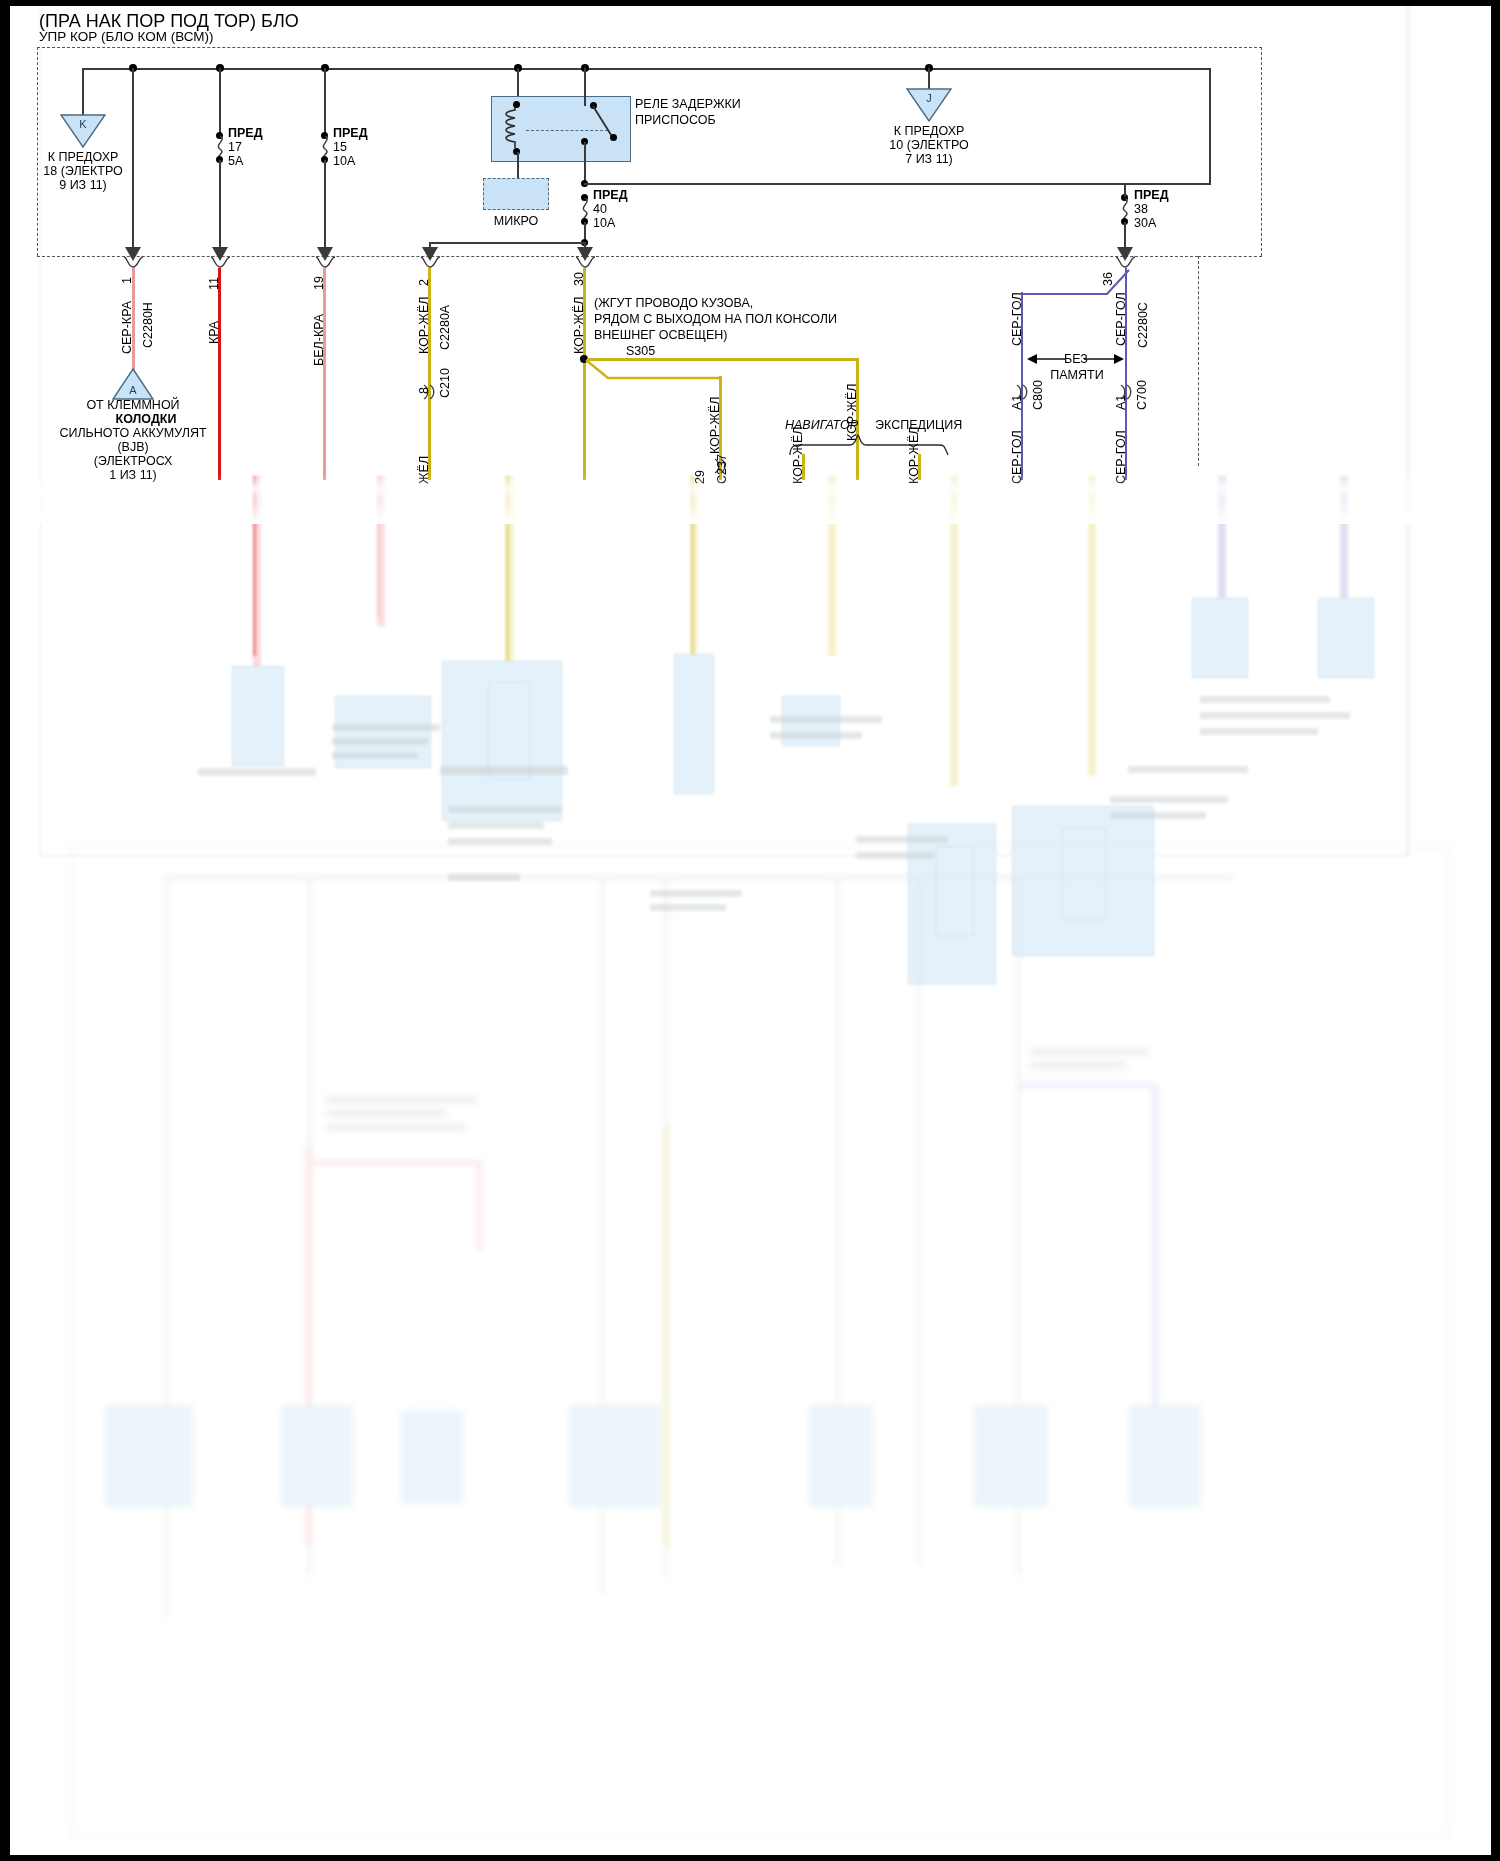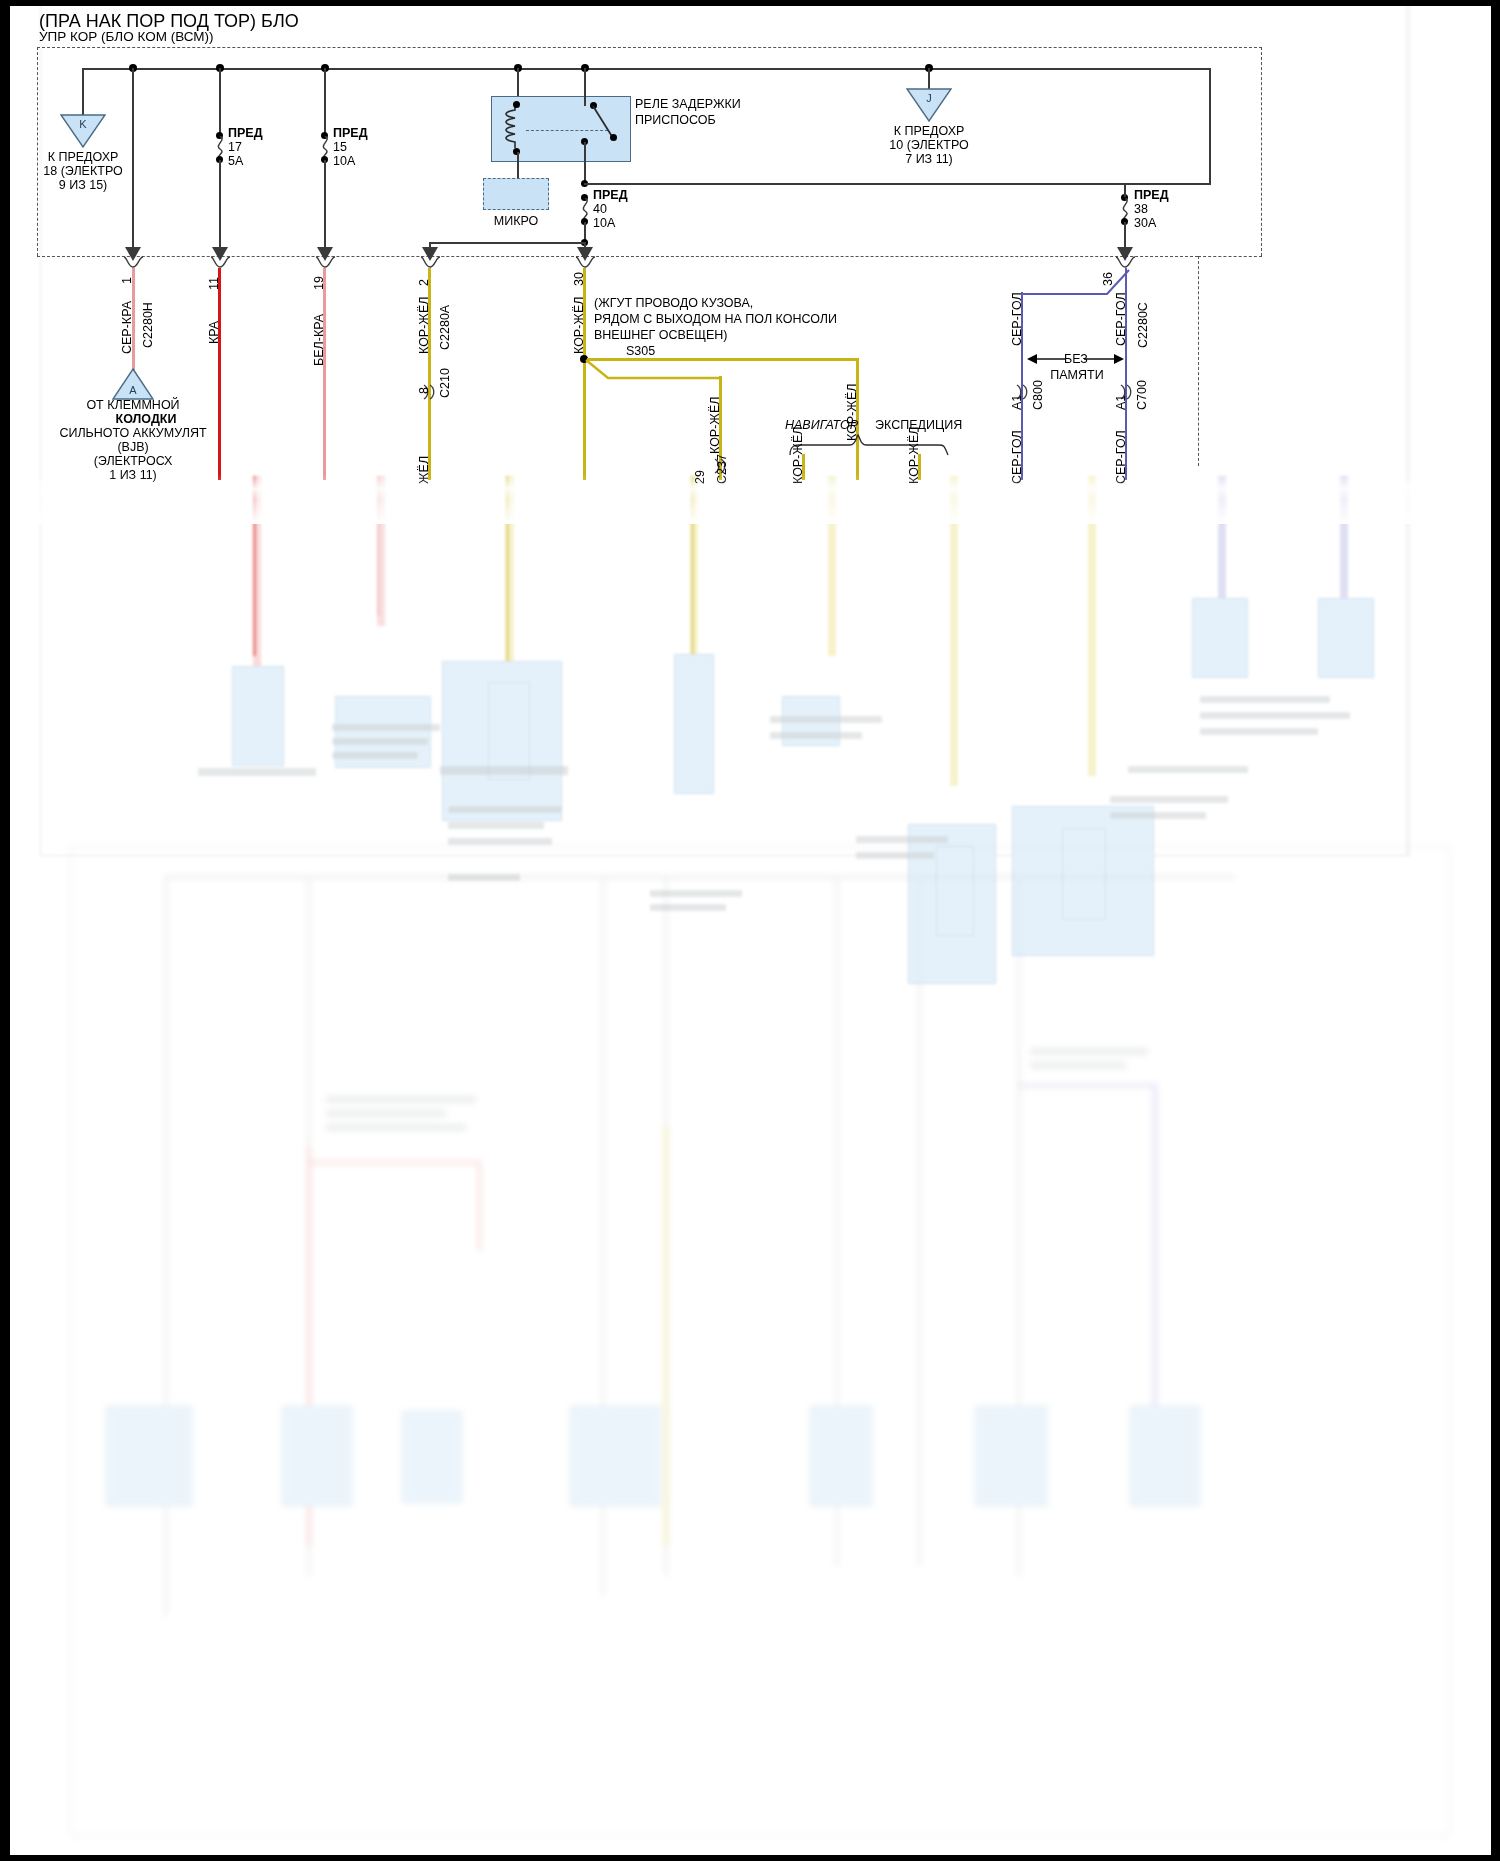--- a/index.html
+++ b/index.html
@@ -173,21 +173,21 @@
 
     <div class="w wv dk" style="left:72px;top:62px;height:48px;"></div>
     <div class="triwrap" style="left:50px;top:108px;">
       <svg width="46" height="34" viewBox="0 0 46 34">
         <polygon points="1,1 45,1 23,33" fill="#c9e2f5" stroke="#4a6b85" stroke-width="1.4"></polygon>
         <text x="23" y="14" font-size="11" font-family="Liberation Sans, sans-serif" text-anchor="middle" fill="#1f3d5c">K</text>
       </svg>
     </div>
     <div class="lbl ctr" style="left:13px;top:144px;width:120px;">К ПРЕДОХР</div>
     <div class="lbl ctr" style="left:13px;top:158px;width:120px;">18 (ЭЛЕКТРО</div>
-    <div class="lbl ctr" style="left:13px;top:172px;width:120px;">9 ИЗ 15)</div>
+    <div class="lbl ctr" style="left:13px;top:172px;width:120px;">9 ИЗ 11)</div>
 
     <div class="dot" style="left:119px;top:58px;"></div>
     <div class="w wv dk" style="left:122px;top:62px;height:180px;"></div>
     <div class="arrowdown" style="left:114px;top:236px;">
       <svg width="18" height="20" viewBox="0 0 18 20">
           <polygon points="9,19 1,5 17,5" fill="#3a3a3a"></polygon>
         </svg>
     </div>
 
     <div style="position:absolute;left:112px;top:250px;">

